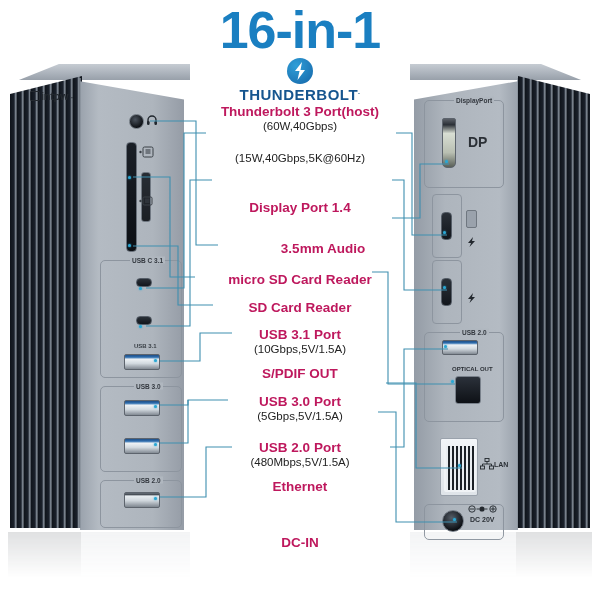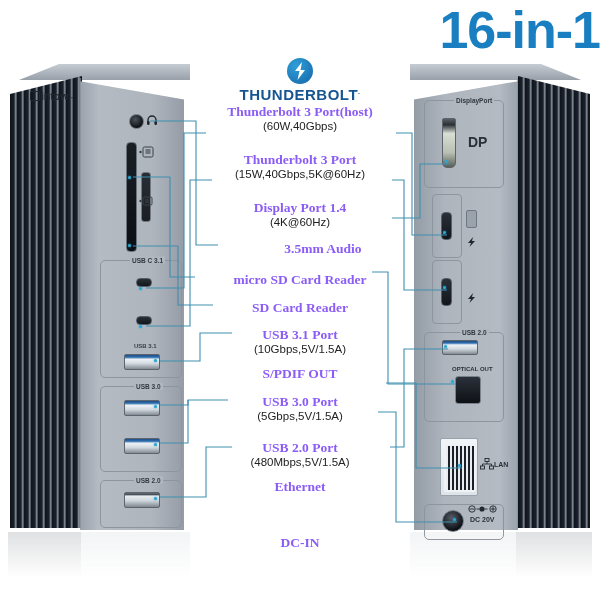--- a/index.html
+++ b/index.html
@@ -5,44 +5,43 @@
   html,body{margin:0;padding:0;}
   body{
     width:600px;height:600px;background:#fff;
     font-family:"Liberation Sans",sans-serif;
     position:relative;overflow:hidden;
   }
   #stage{position:absolute;inset:0;}
 
   
   .title{
-    position:absolute;left:0;right:0;top:4px;text-align:right;
+    position:absolute;left:0;right:0;top:4px;text-align:center;
     font-size:52px;font-weight:bold;color:#1a7fc1;letter-spacing:-1px;
     line-height:1;
   }
   .tb-logo{position:absolute;left:0;right:0;top:58px;text-align:center;}
   .tb-badge{
     display:inline-block;width:26px;height:26px;border-radius:50%;
     background:radial-gradient(circle at 35% 30%,#2f9fd8,#1565a8);
     position:relative;vertical-align:middle;
   }
   .tb-badge svg{position:absolute;left:4px;top:3px;}
   .tb-word{
     position:absolute;left:0;right:0;top:86px;text-align:center;
     font-size:15px;font-weight:bold;color:#16558f;letter-spacing:.5px;
   }
   .tb-word .tm{font-size:7px;vertical-align:super;}
 
   
   .labels{position:absolute;left:185px;width:230px;top:104px;}
   .lbl{text-align:center;}
   .lbl .main{
-    font-size:13.5px;font-weight:bold;color:#8b5cf6;line-height:1.15;
+    font-size:13.5px;font-weight:bold;color:#be185d;line-height:1.15;
     white-space:nowrap;
-    font-family:Liberation Serif, serif;
   }
   .lbl .sub{
     font-size:11.5px;color:#222;line-height:1.15;white-space:nowrap;
   }
 
   
   .leaders{position:absolute;inset:0;pointer-events:none;}
 
   
   .dock{position:absolute;}
@@ -301,26 +300,24 @@
 
   <div class="reflect" style="left:410px;top:532px;width:182px;height:66px;
               background:linear-gradient(90deg,#aeb5bd 0 58%,#2b323b 58% 100%);"></div>
 
   <div class="labels">
     <div class="lbl" style="position:absolute;left:0;width:230px;top:0;">
       <div class="main">Thunderbolt 3 Port(host)</div>
       <div class="sub">(60W,40Gbps)</div>
     </div>
     <div class="lbl" style="position:absolute;left:0;width:230px;top:48px;">
-      <div class="main">Thunderbolt 3 Port</div>
       <div class="sub">(15W,40Gbps,5K@60Hz)</div>
     </div>
     <div class="lbl" style="position:absolute;left:0;width:230px;top:96px;">
       <div class="main">Display Port 1.4</div>
-      <div class="sub">(4K@60Hz)</div>
     </div>
     <div class="lbl" style="position:absolute;left:0;width:230px;top:137px;margin-left:23px;">
       <div class="main">3.5mm Audio</div>
     </div>
     <div class="lbl" style="position:absolute;left:0;width:230px;top:168px;">
       <div class="main">micro SD Card Reader</div>
     </div>
     <div class="lbl" style="position:absolute;left:0;width:230px;top:196px;">
       <div class="main">SD Card Reader</div>
     </div>

